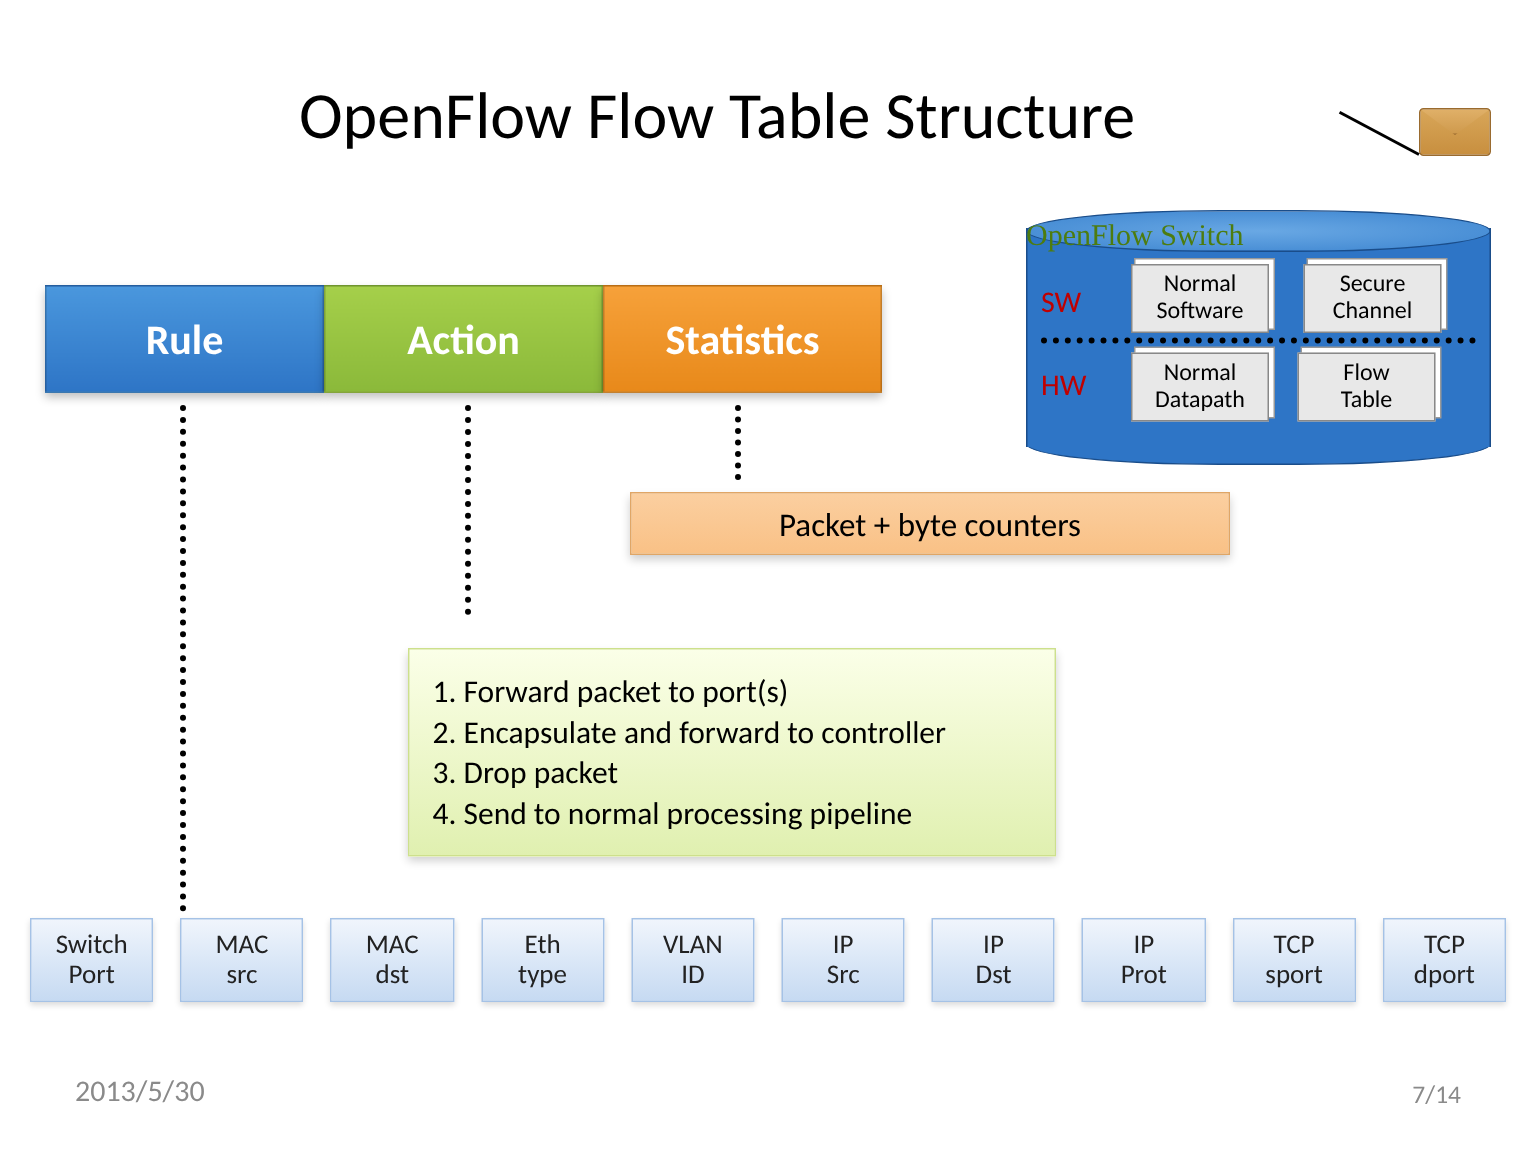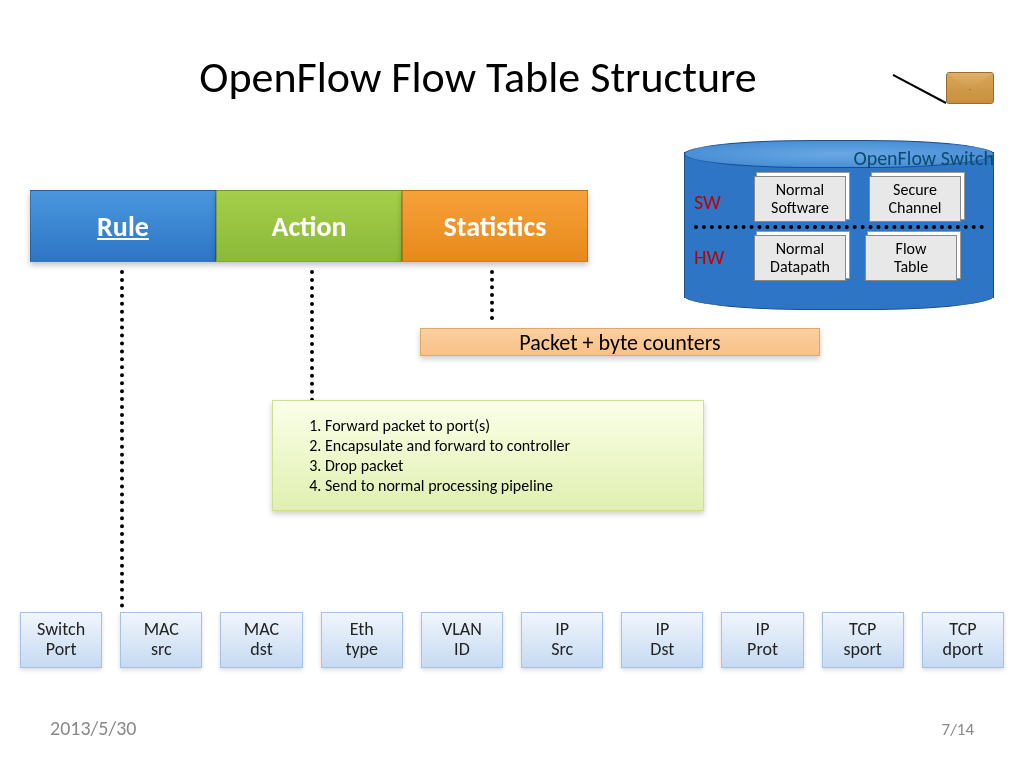--- a/index.html
+++ b/index.html
@@ -69,24 +69,25 @@
   .cyl-bottom {
     position: absolute;
     bottom: 0; left: 0; right: 0; height: 28px;
     background: #2e75c6;
     border-radius: 50% / 60%;
     border: 1px solid #1a4d8a;
   }
   .cyl-title {
     position: absolute;
     top: 6px; left: 0; right: 0;
-    text-align: right;
-    color: #0c4a6e;
+    text-align: left;
+    color: #4d7c0f;
     font-size: 20px;
     z-index: 3;
+    font-family: Liberation Serif, serif;
   }
   .cyl-divider {
     position: absolute;
     top: 85px; left: 10px; right: 10px;
     border-top: 4px dotted #000;
     z-index: 3;
   }
   .cyl-label {
     position: absolute;
     left: 10px;
@@ -121,55 +122,55 @@
     display: flex;
     height: 72px;
   }
   .tri-box {
     width: 186px; height: 72px;
     display: flex; align-items: center; justify-content: center;
     color: #fff; font-size: 28px; font-weight: bold;
     border: 1px solid rgba(0,0,0,0.2);
     box-shadow: 0 3px 6px rgba(0,0,0,0.25);
   }
-  .rule { background: linear-gradient(#4a97dd, #2e75c6); text-decoration: underline; }
+  .rule { background: linear-gradient(#4a97dd, #2e75c6); }
   .action { background: linear-gradient(#a5cf4a, #8bb93a); }
   .stats { background: linear-gradient(#f6a13a, #e8891a); }
 
   
   .vdots {
     position: absolute;
     border-left: 4px dotted #000;
   }
   .d-rule { left: 120px; top: 270px; height: 338px; }
   .d-action { left: 310px; top: 270px; height: 140px; }
   .d-stats { left: 490px; top: 270px; height: 50px; }
 
   
   .stats-box {
     position: absolute;
     top: 328px; left: 420px;
-    width: 400px; height: 28px;
+    width: 400px; height: 42px;
     background: linear-gradient(#fbcfa0, #f9c186);
     border: 1px solid #e0a666;
     box-shadow: 0 3px 6px rgba(0,0,0,0.2);
     display: flex; align-items: center; justify-content: center;
     font-size: 22px; color: #000;
   }
 
   
   .action-box {
     position: absolute;
-    top: 400px; left: 272px;
+    top: 432px; left: 272px;
     width: 432px;
     background: linear-gradient(#fbffe8, #e0f0b0);
     border: 1px solid #cde08c;
     box-shadow: 0 3px 6px rgba(0,0,0,0.2);
-    padding: 14px 20px 14px 36px;
-    font-size: 16px; color: #000;
+    padding: 14px 20px 14px 20px;
+    font-size: 21px; color: #000;
   }
   .action-box ol { list-style-position: outside; padding-left: 16px; }
   .action-box li { margin: 1px 0; }
 
   
   .rule-row {
     position: absolute;
     top: 612px; left: 20px; right: 20px;
     display: flex;
     height: 56px;

